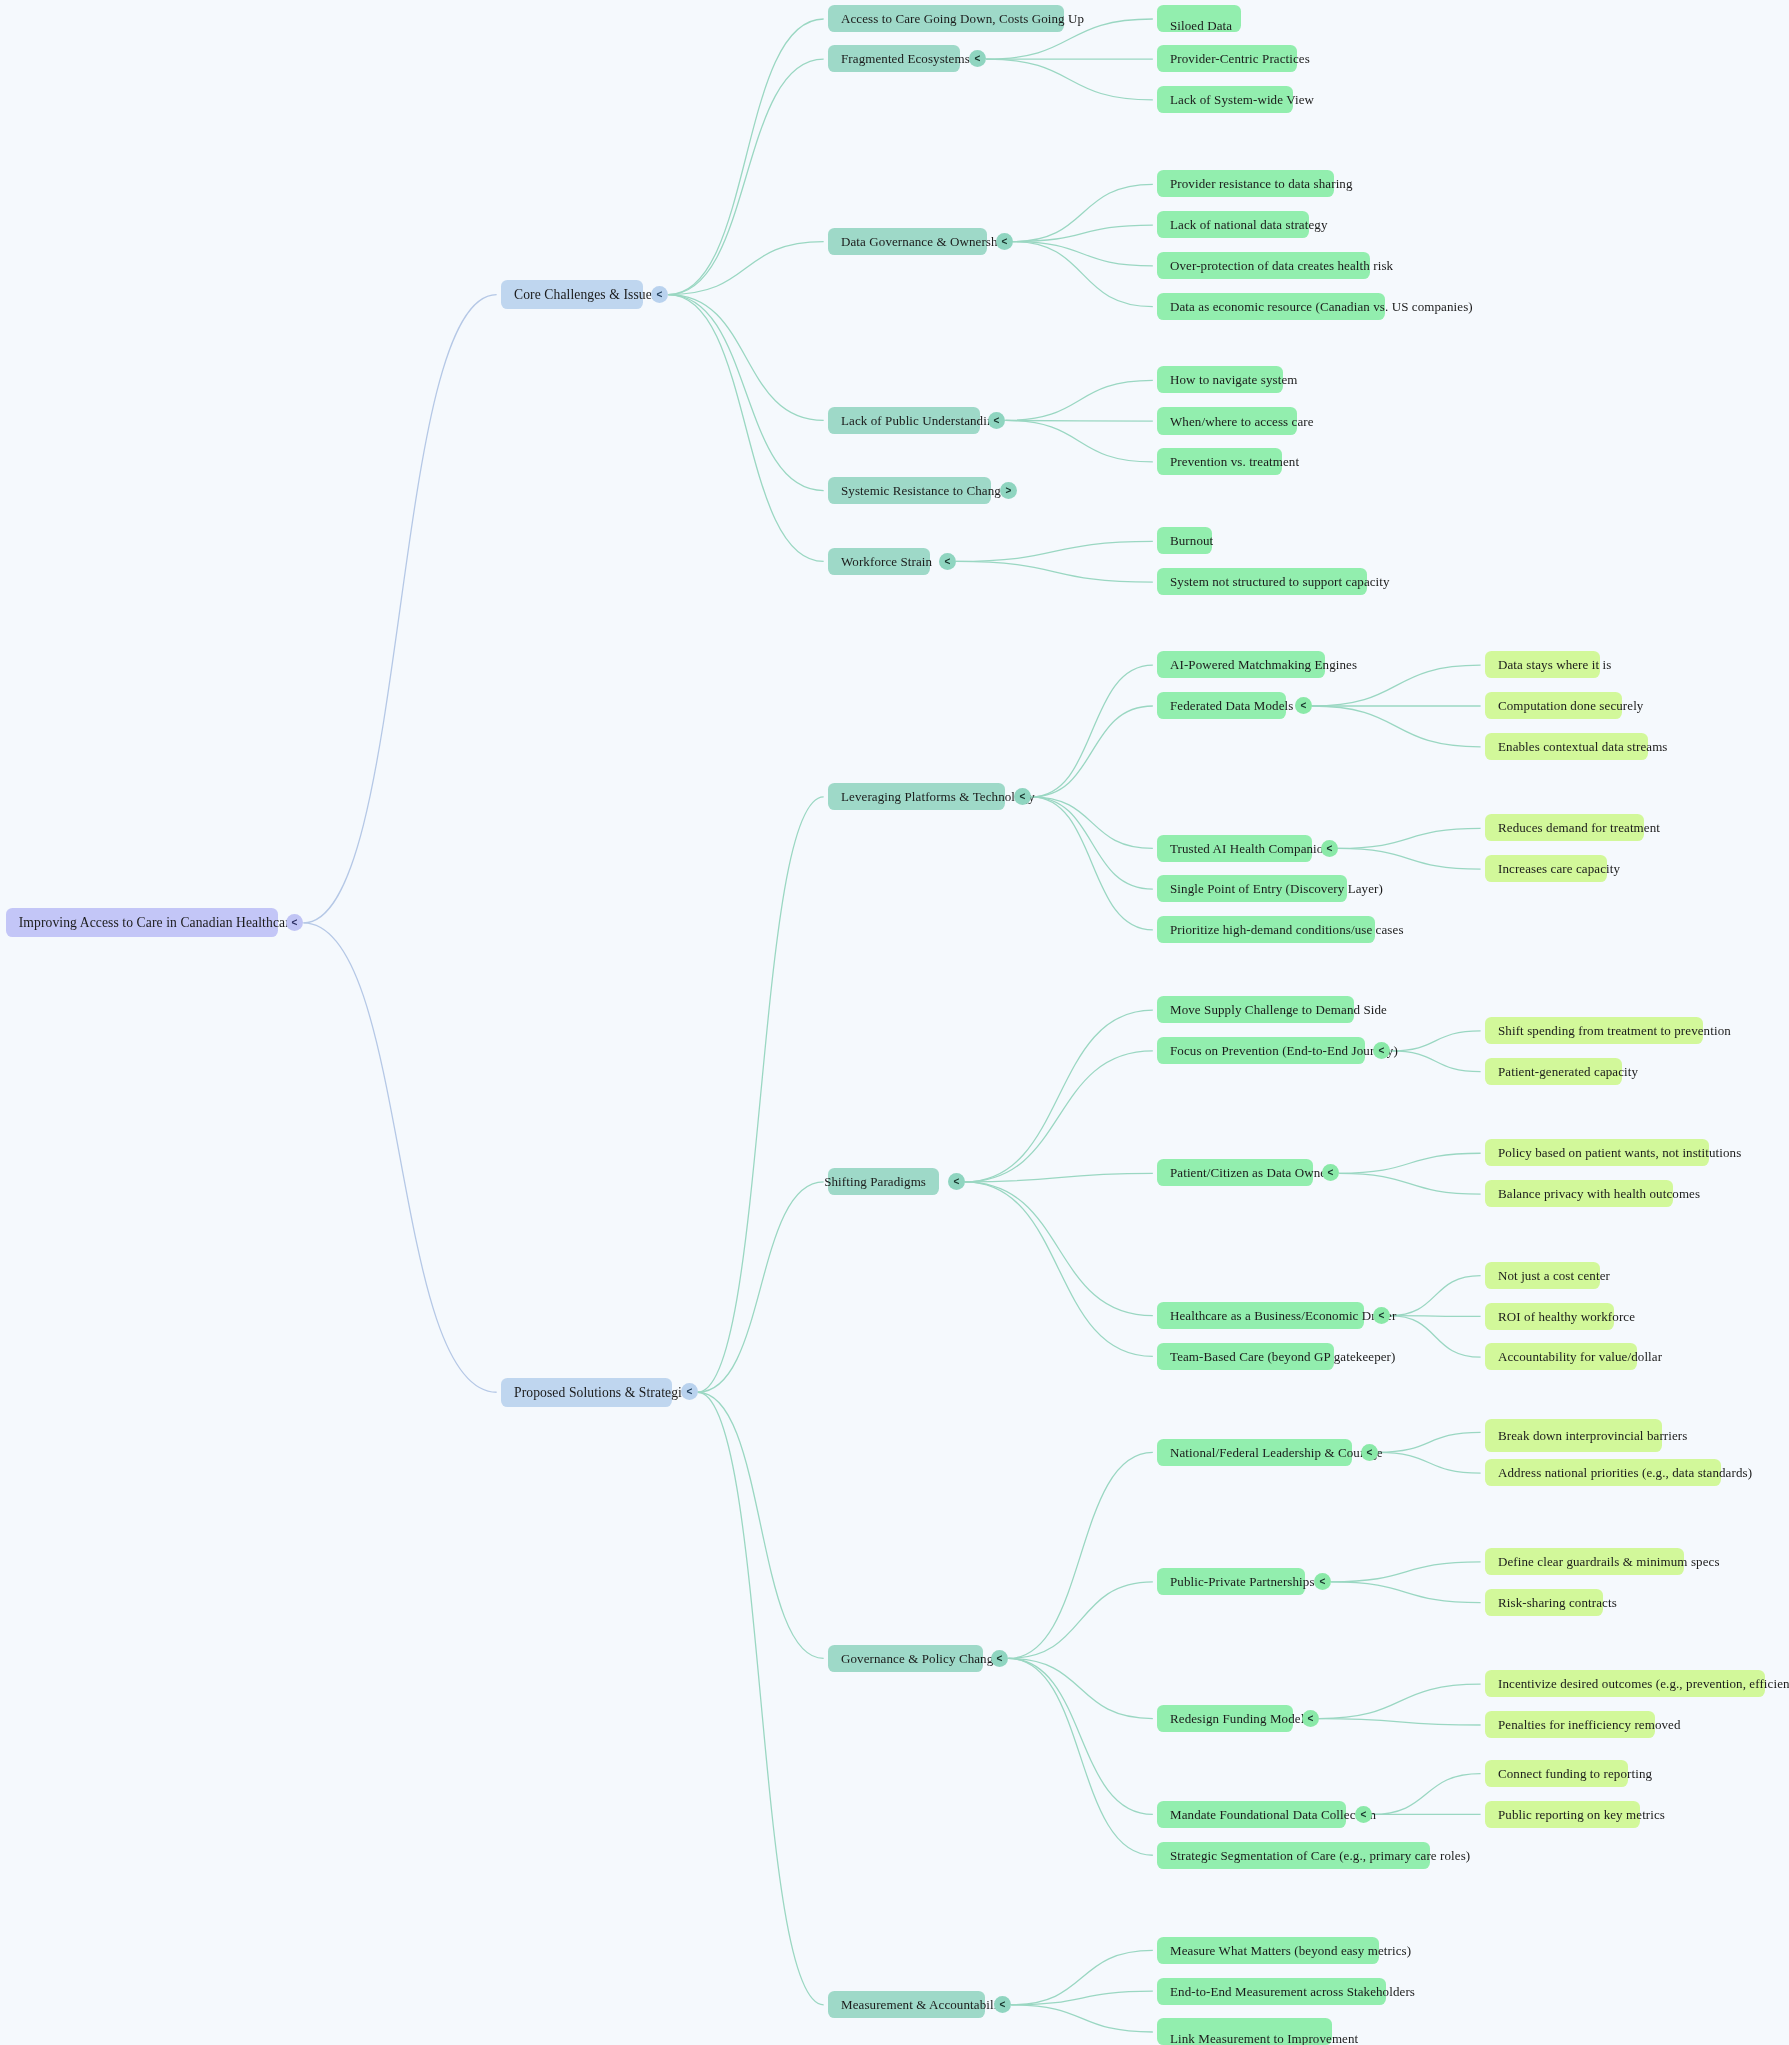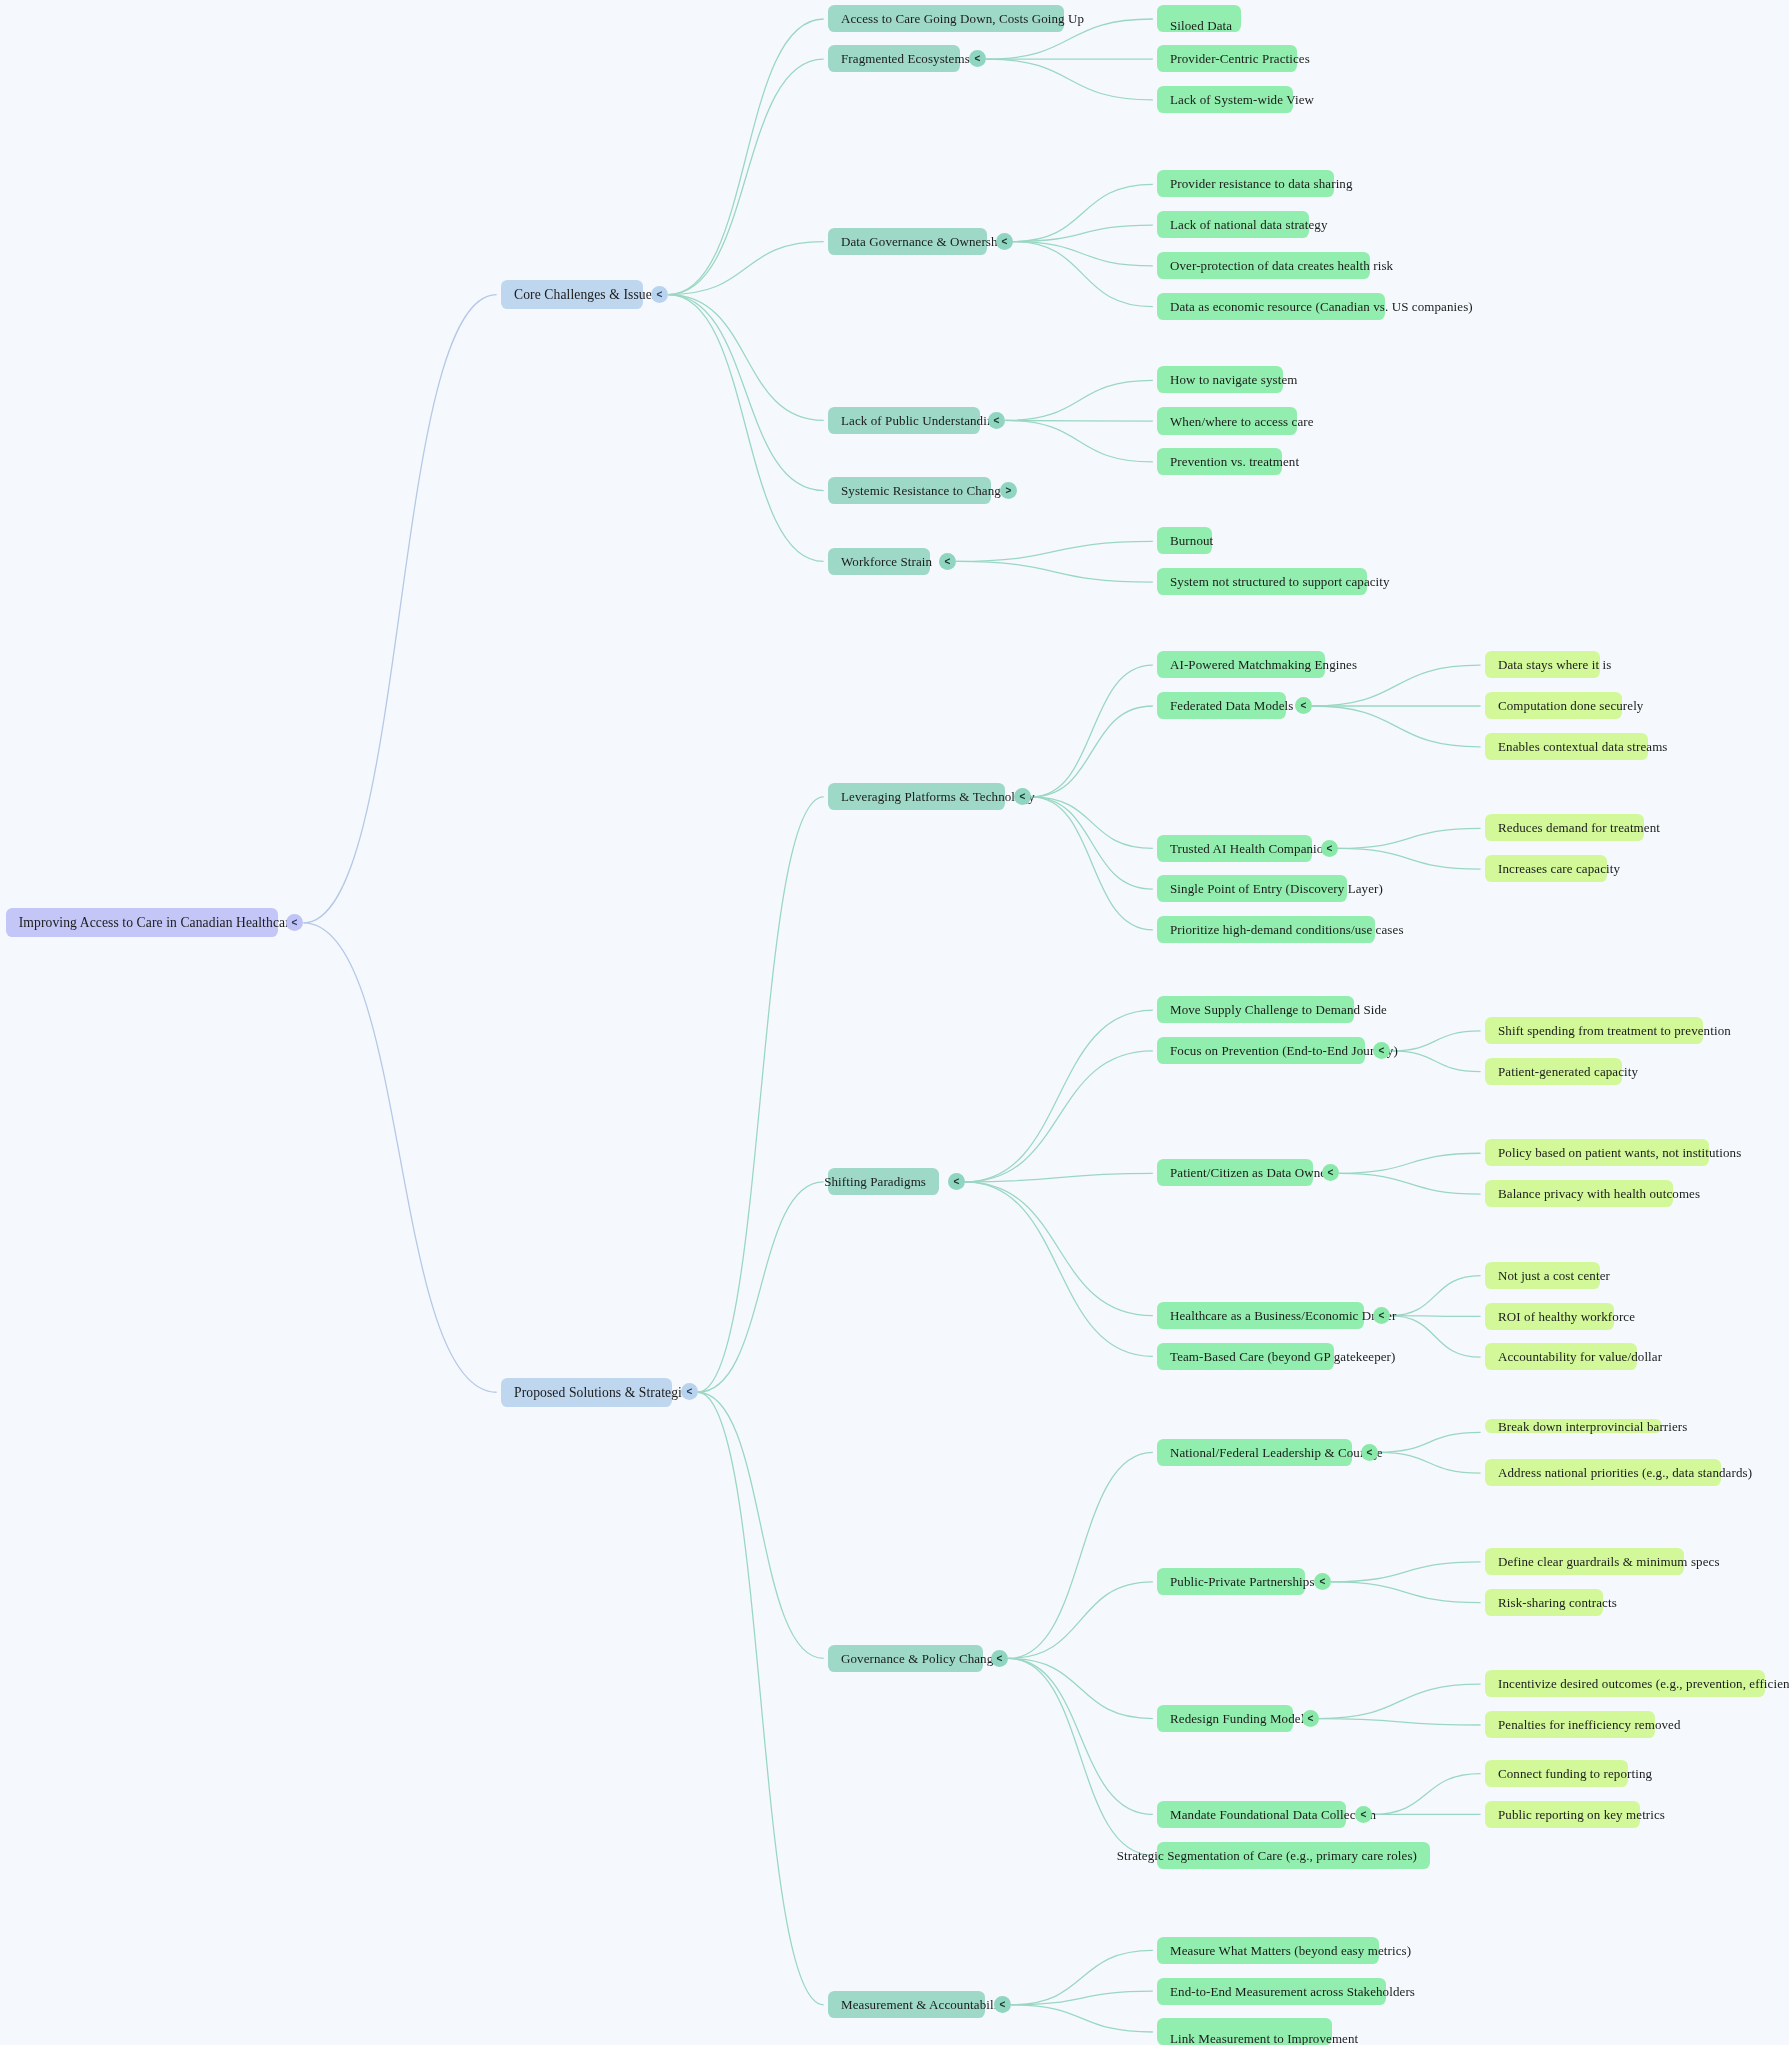--- a/index.html
+++ b/index.html
@@ -266,21 +266,21 @@
       <span class="node-label">Team-Based Care (beyond GP gatekeeper)</span>
     </div>
     <div class="node lvl2" style="left: 828px; top: 1645px; width: 155px; height: 27px;">
       <span class="node-label">Governance &amp; Policy Changes</span>
     </div>
     <div class="toggle tg2" style="left: 991px; top: 1650px;">&lt;</div>
     <div class="node lvl3" style="left: 1157px; top: 1439px; width: 195px; height: 27px;">
       <span class="node-label">National/Federal Leadership &amp; Courage</span>
     </div>
     <div class="toggle tg3" style="left: 1361px; top: 1444px;">&lt;</div>
-    <div class="node lvl4" style="left: 1485px; top: 1419px; width: 177px; height: 14px;">
+    <div class="node lvl4" style="left: 1485px; top: 1419px; width: 177px; height: 33px;">
       <span class="node-label">Break down interprovincial barriers</span>
     </div>
     <div class="node lvl4" style="left: 1485px; top: 1459px; width: 236px; height: 27px;">
       <span class="node-label">Address national priorities (e.g., data standards)</span>
     </div>
     <div class="node lvl3" style="left: 1157px; top: 1568px; width: 148px; height: 27px;">
       <span class="node-label">Public-Private Partnerships</span>
     </div>
     <div class="toggle tg3" style="left: 1314px; top: 1573px;">&lt;</div>
     <div class="node lvl4" style="left: 1485px; top: 1548px; width: 199px; height: 27px;">
@@ -302,21 +302,21 @@
     <div class="node lvl3" style="left: 1157px; top: 1801px; width: 189px; height: 27px;">
       <span class="node-label">Mandate Foundational Data Collection</span>
     </div>
     <div class="toggle tg3" style="left: 1355px; top: 1806px;">&lt;</div>
     <div class="node lvl4" style="left: 1485px; top: 1760px; width: 143px; height: 27px;">
       <span class="node-label">Connect funding to reporting</span>
     </div>
     <div class="node lvl4" style="left: 1485px; top: 1801px; width: 155px; height: 27px;">
       <span class="node-label">Public reporting on key metrics</span>
     </div>
-    <div class="node lvl3" style="left: 1157px; top: 1842px; width: 273px; height: 27px; justify-content: flex-end;">
+    <div class="node lvl3" style="left: 1157px; top: 1842px; width: 273px; height: 27px;">
       <span class="node-label">Strategic Segmentation of Care (e.g., primary care roles)</span>
     </div>
     <div class="node lvl2" style="left: 828px; top: 1991px; width: 157px; height: 27px;">
       <span class="node-label">Measurement &amp; Accountability</span>
     </div>
     <div class="toggle tg2" style="left: 994px; top: 1996px;">&lt;</div>
     <div class="node lvl3" style="left: 1157px; top: 1937px; width: 222px; height: 27px;">
       <span class="node-label">Measure What Matters (beyond easy metrics)</span>
     </div>
     <div class="node lvl3" style="left: 1157px; top: 1978px; width: 229px; height: 27px;">

